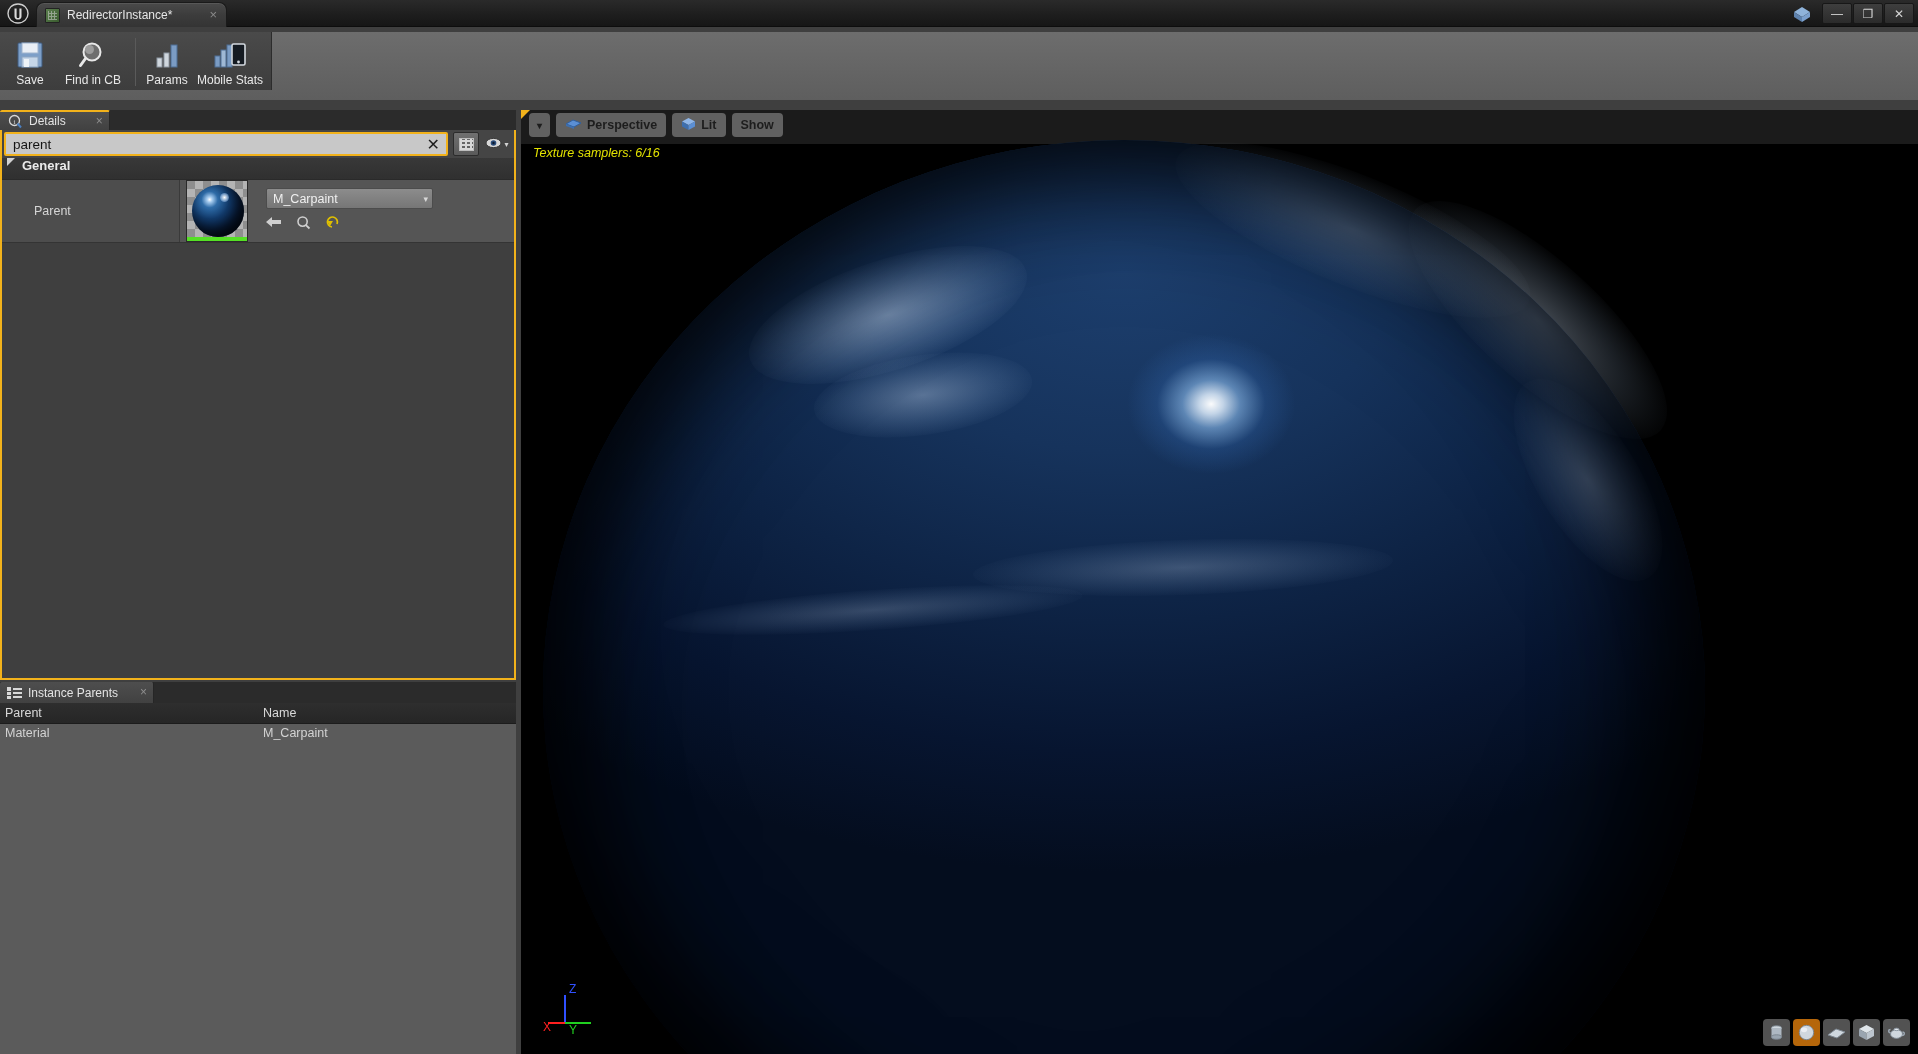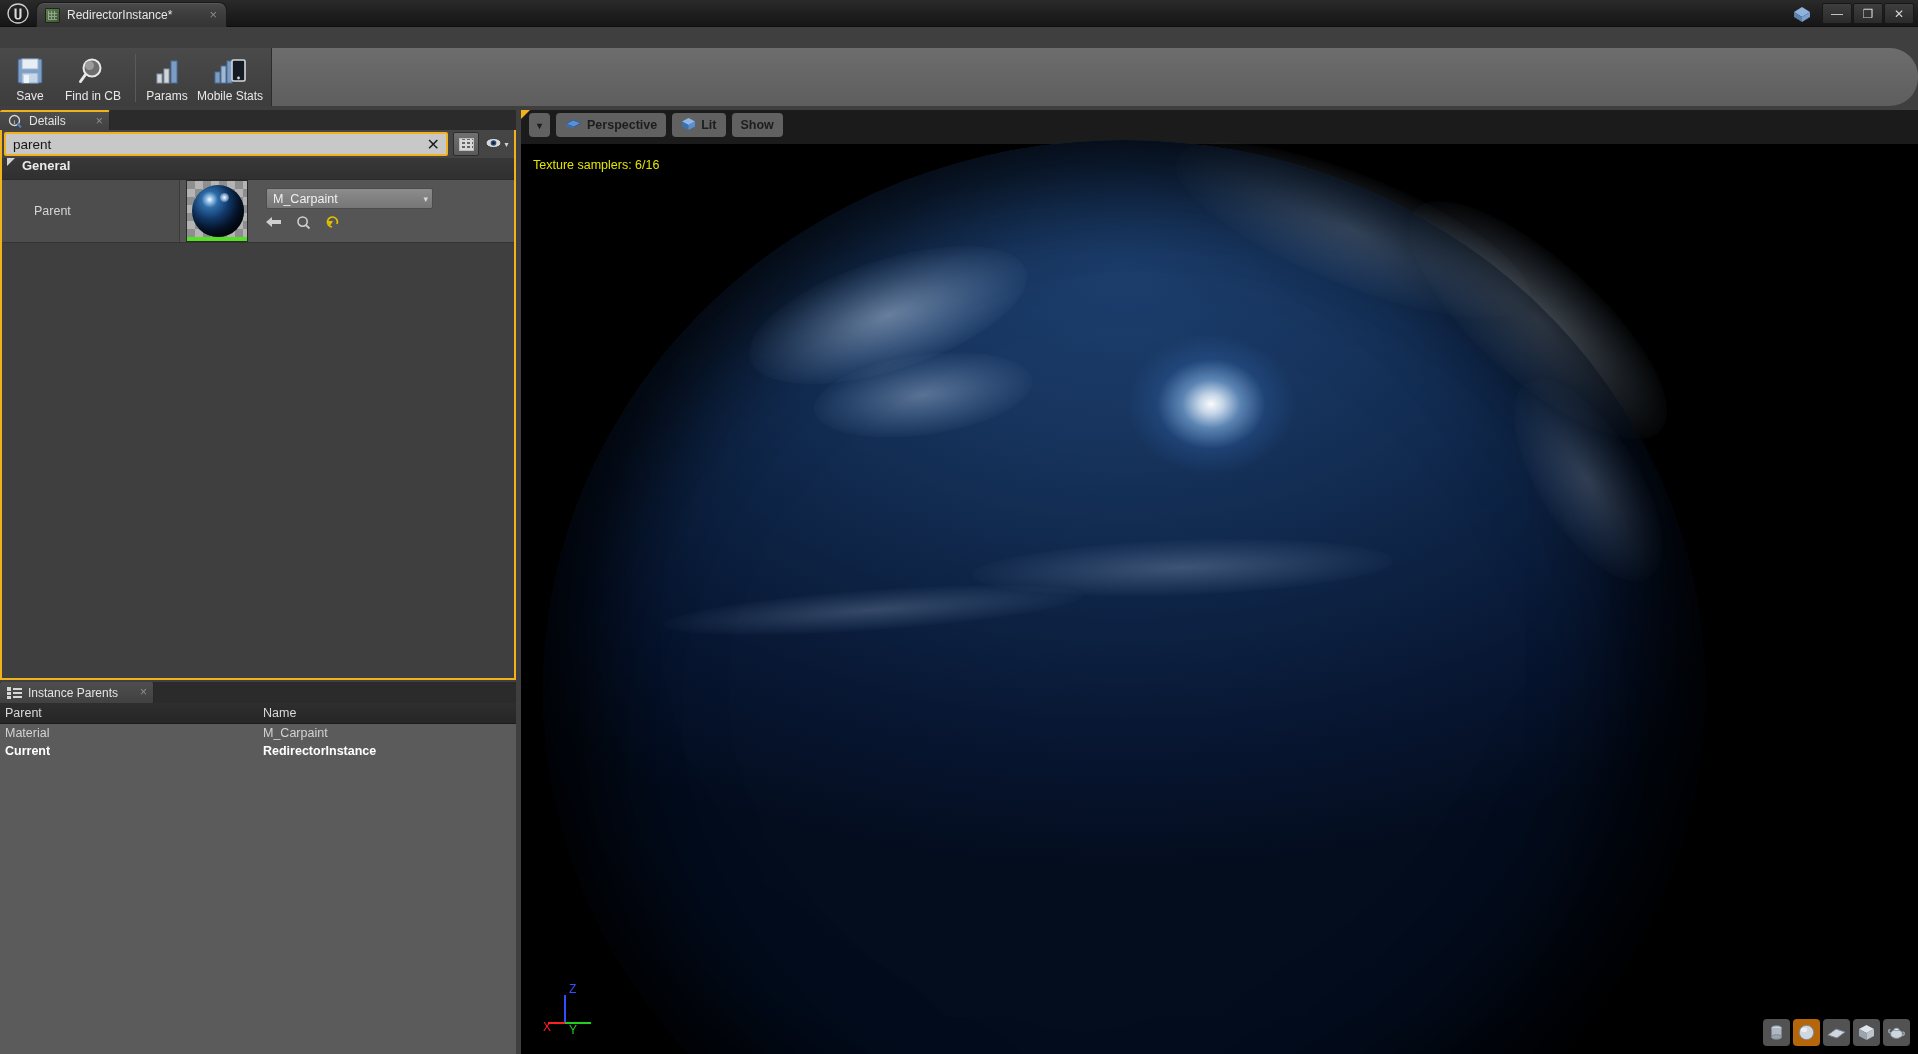--- a/index.html
+++ b/index.html
@@ -70,23 +70,22 @@
     background: linear-gradient(to bottom,#232323,#1b1b1b);
     display: flex; align-items: center; padding-left: 6px;
     border-bottom: 1px solid #101010;
   }
   .menu-item {
     font-size: 12.5px; color: #dcdcdc; padding: 3px 11px; border-radius: 2px;
   }
 
   
   .toolbar {
-    position: absolute; left: 0; top: 48px; width: 1918px; height: 58px;
+    position: absolute; left: 0; top: 32px; width: 1918px; height: 68px;
     background: linear-gradient(to bottom,#6d6d6d,#5e5e5e);
-    border-radius: 28px;
   }
   .toolbar-inner {
     position: absolute; left: 0px; top: 0px; height: 58px;
     background: linear-gradient(to bottom,#4a4a4a 0%,#3d3d3d 100%);
     display: flex; align-items: stretch; padding: 2px 4px 0 4px;
     border-right: 1px solid #2c2c2c;
   }
   .tb-btn {
     width: 62px; display: flex; flex-direction: column;
     align-items: center; justify-content: flex-start; padding-top: 4px;
@@ -238,21 +237,21 @@
   .vp-topbar { position:absolute; left:0; top:0; width:100%; height:34px; background:#1b1b1b; }
   .vp-corner { position:absolute; left:0; top:0; width:0; height:0;
     border-top: 9px solid #f2b21b; border-right: 9px solid transparent; z-index:4;}
   .vp-btns { position:absolute; left:8px; top:3px; display:flex; align-items:center; gap:6px; z-index:5;}
   .vp-btn {
     height: 24px; background: rgba(140,140,140,.62);
     border-radius: 4px; display:flex; align-items:center; padding: 0 9px; gap:5px;
   }
   .vp-btn span { font-size: 12.5px; color:#1d1d1d; font-weight:bold; }
   .vp-btn.arrowonly { padding: 0 8px; }
-  .vp-stat { position:absolute; left:12px; top:48px; font-size:12.5px; color:#e3e300; z-index:5; }
+  .vp-stat { position:absolute; left:12px; top:36px; font-size:12.5px; color:#e3e300; z-index:5;font-style:italic; }
 
   .sphere-big {
     position:absolute;
     left: 22px; top: 30px;
     width: 1162px; height: 1100px;
     border-radius: 50%;
     background:
       radial-gradient(ellipse 120px 100px at 57.5% 24%, rgba(255,255,255,.98) 0%, rgba(225,240,255,.85) 10%, rgba(150,200,250,.55) 24%, rgba(60,120,200,.22) 45%, rgba(20,50,110,0) 70%),
       radial-gradient(ellipse 900px 600px at 50% 12%, #1d3f6e 0%, #16335c 30%, #0e2446 55%, #071530 80%, #040d1e 100%),
       linear-gradient(to bottom,
@@ -476,24 +475,20 @@
     </div>
     <div class="ip-head">
       <div class="col-parent">Parent</div>
       <div class="col-name">Name</div>
     </div>
     <div class="ip-body">
       <div class="ip-row normal">
         <div class="col-parent">Material</div>
         <div class="col-name">M_Carpaint</div>
       </div>
-      <div class="ip-row current">
-        <div class="col-parent">Current</div>
-        <div class="col-name">RedirectorInstance</div>
-      </div>
     </div>
   </div>
 
   <div class="viewport">
     <div class="vp-topbar"></div>
     <div class="vp-corner"></div>
 
     <div class="vp-btns">
       <div class="vp-btn arrowonly">
         <span style="font-size:10px;color:#1d1d1d;">▾</span>

